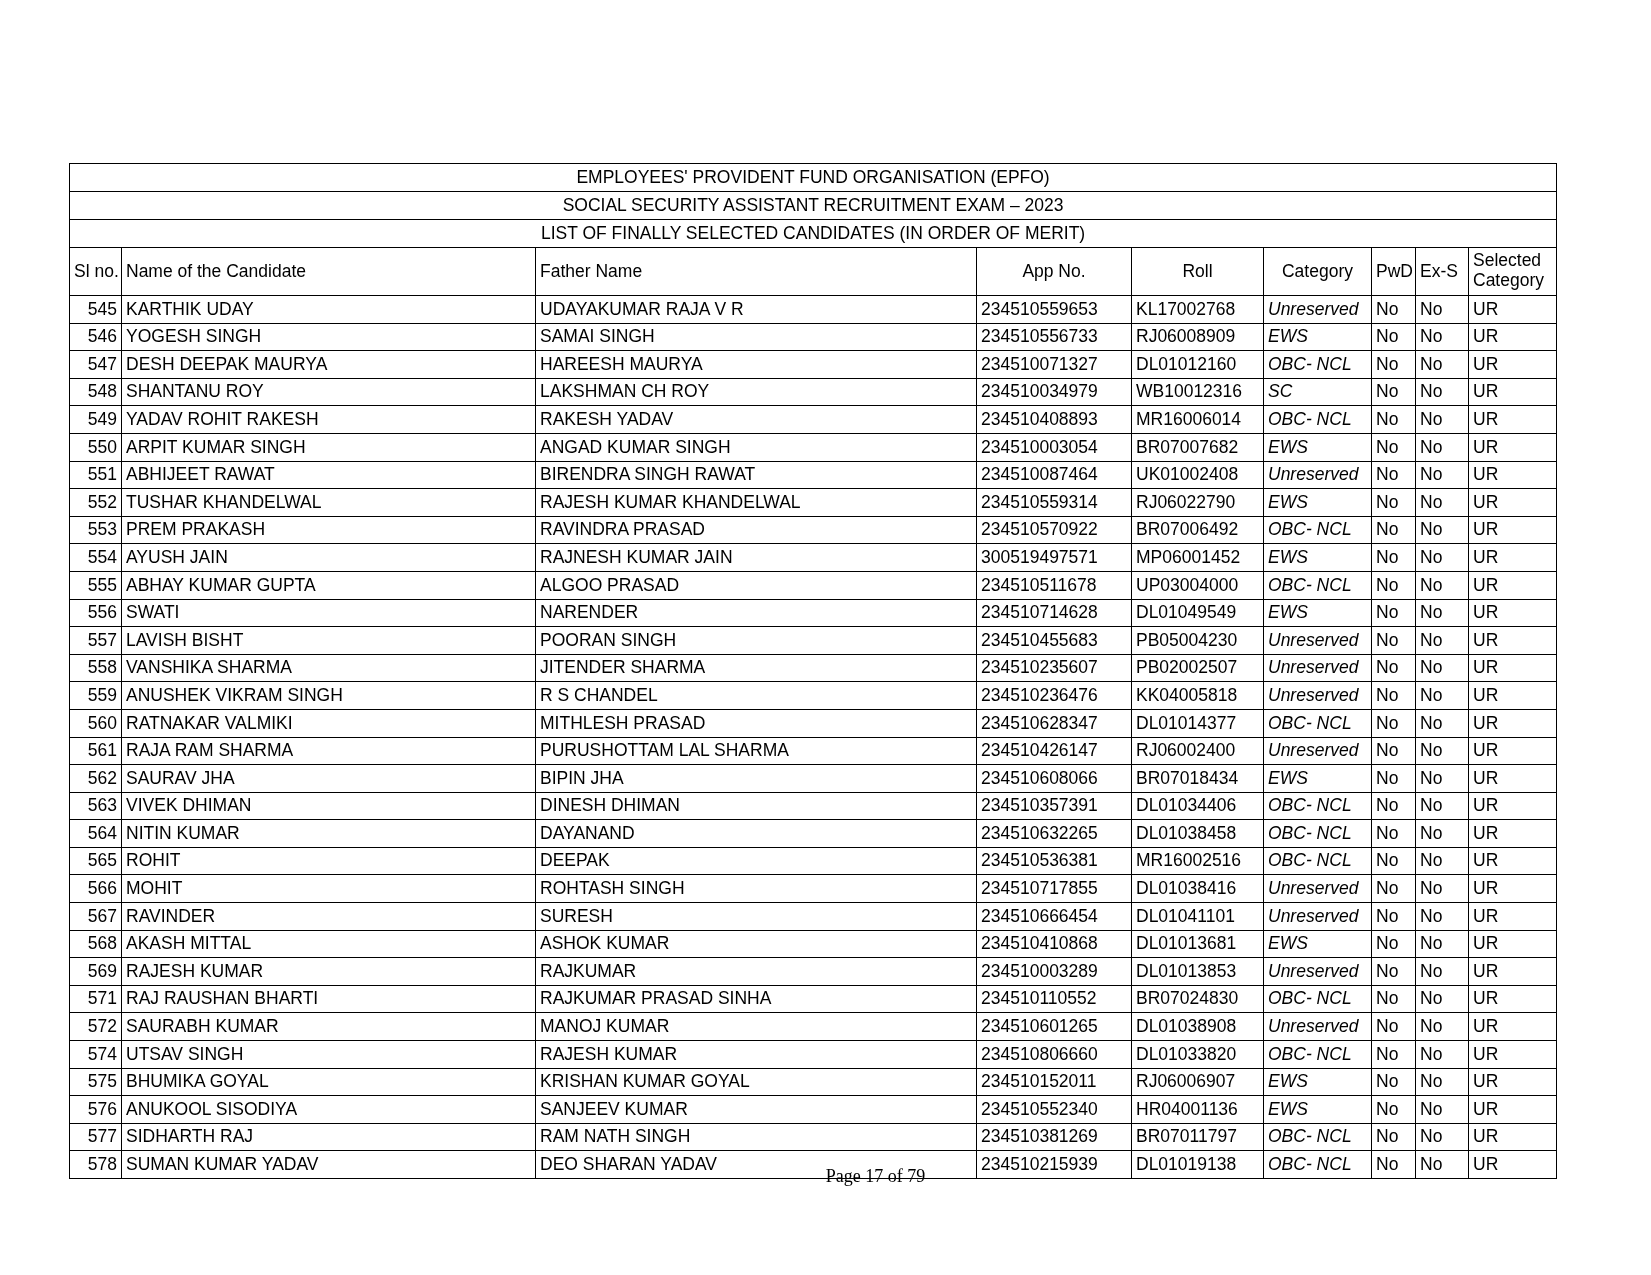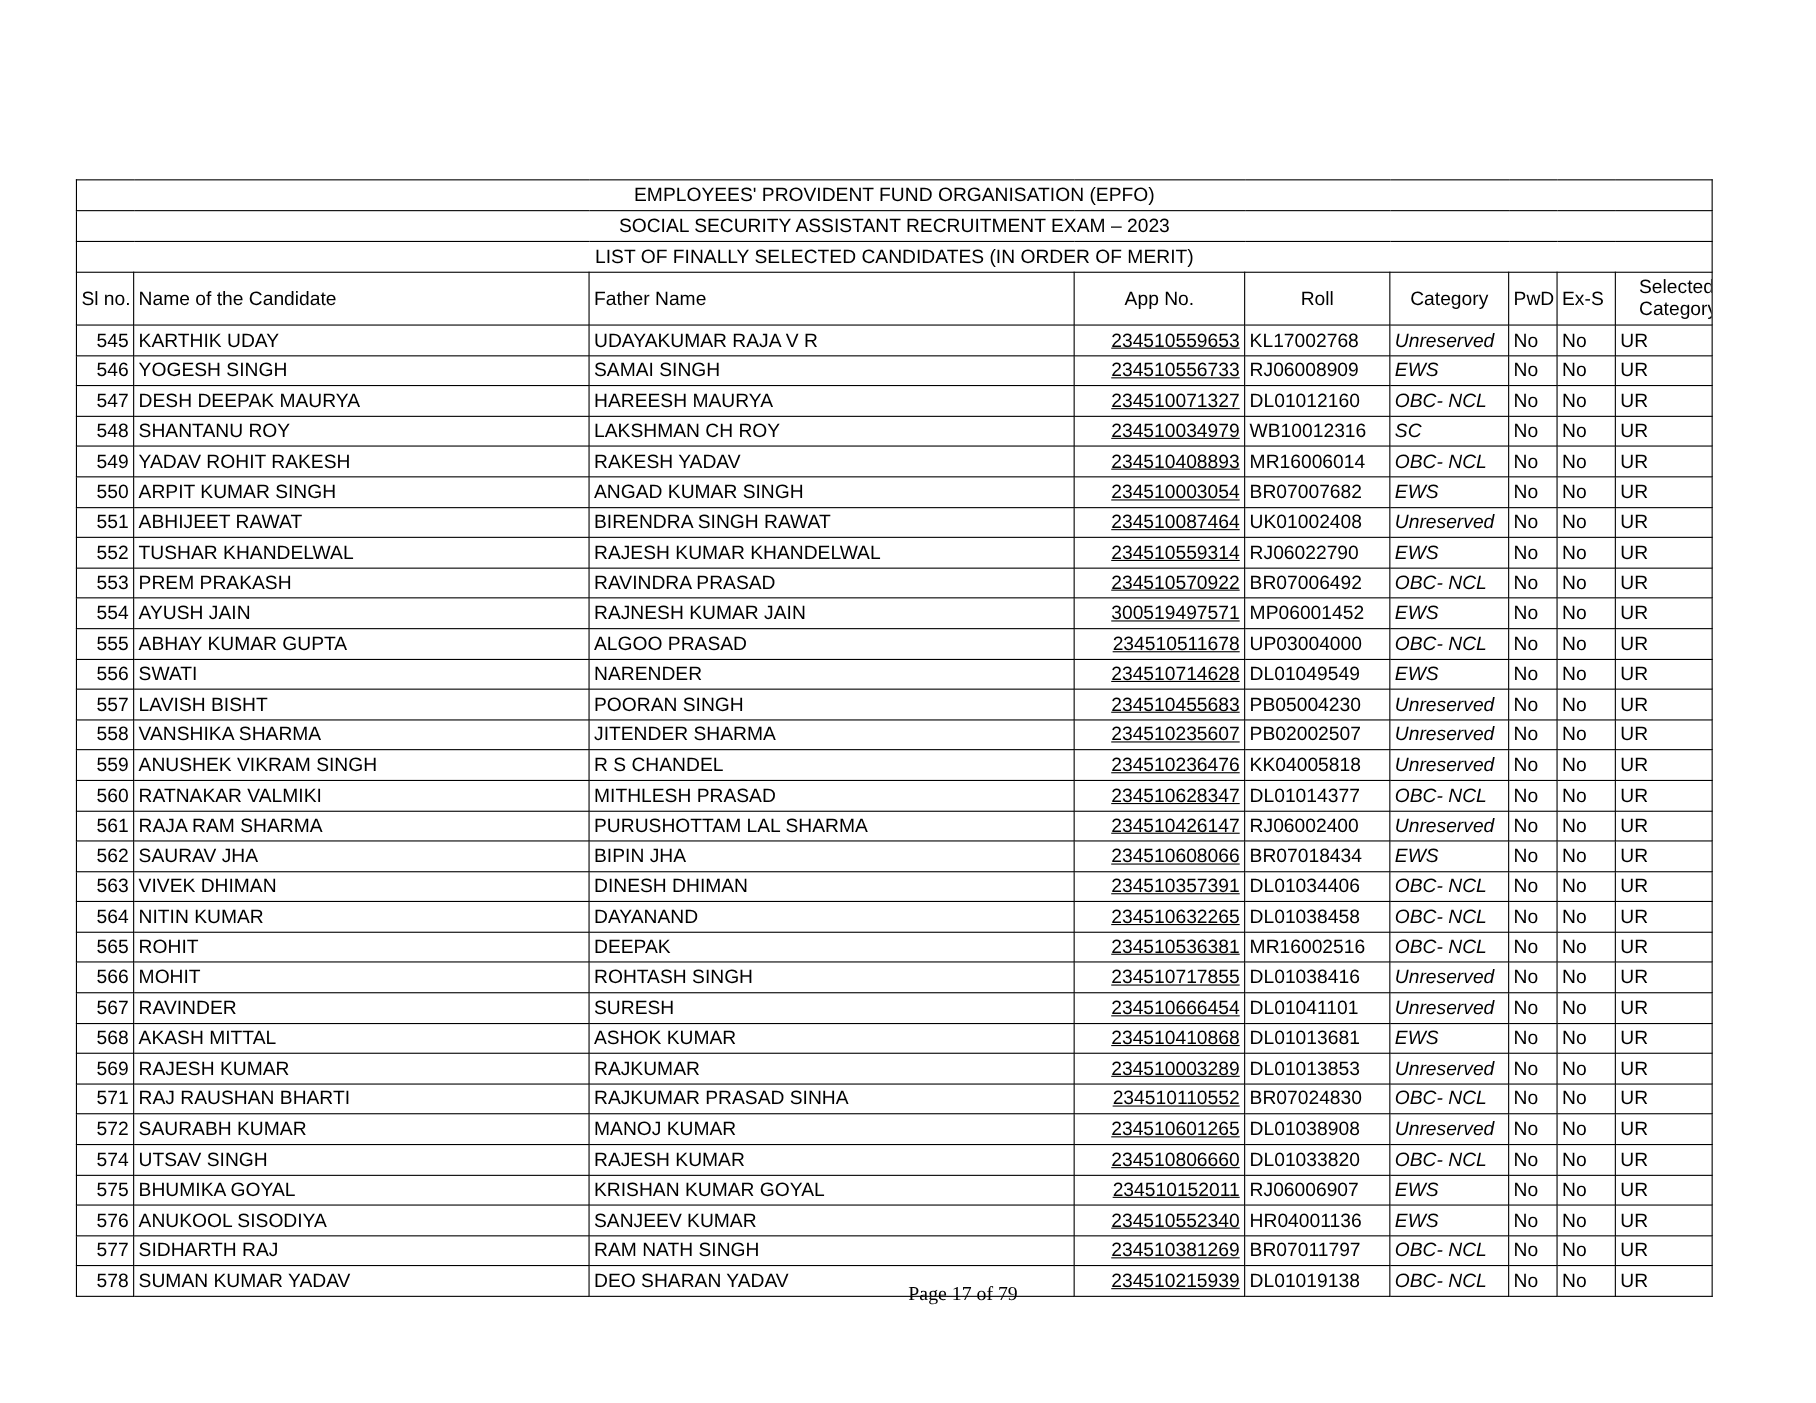--- a/index.html
+++ b/index.html
@@ -63,42 +63,42 @@
   .head-row td {
     height: 44px;
     vertical-align: middle;
   }
   .head-row td.c-center { text-align: center; }
   .head-row td.c-left { text-align: left; }
   .head-row td.c-two-line {
     white-space: normal;
     line-height: 1.12;
     text-align: left;
-    padding-left: 21px;
+    padding-left: 4px;
   }
 
   
   .data-row td {
     height: 23.6px;
   }
 
   
   col.col-sl   { width: 52px; }
   col.col-name { width: 414px; }
   col.col-father { width: 441px; }
   col.col-app  { width: 155px; }
   col.col-roll { width: 132px; }
   col.col-cat  { width: 108px; }
   col.col-pwd  { width: 44px; }
   col.col-exs  { width: 53px; }
   col.col-selcat { width: 88px; }
 
   .t-sl    { text-align: right; padding-right: 7px; }
   .t-left  { text-align: left; }
-  .t-app   { text-align: right; text-decoration: underline; }
+  .t-app   { text-align: left; }
   .t-roll  { text-align: left; }
   .t-cat   { text-align: left; font-style: italic; }
   .t-pwd   { text-align: left; }
   .t-exs   { text-align: left; }
   .t-selcat{ text-align: left; }
 
   .footer {
     position: absolute;
     left: 14px;
     top: 1166px;

